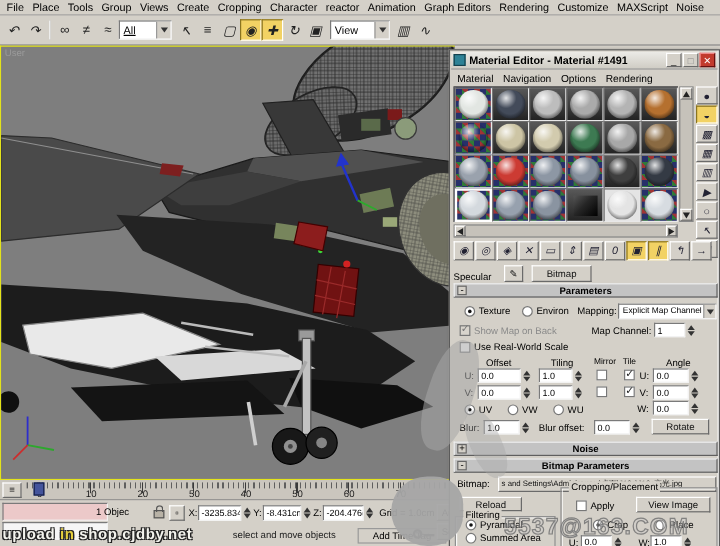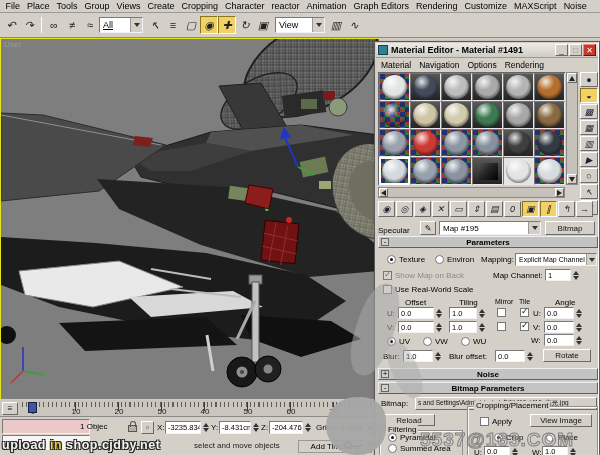--- a/index.html
+++ b/index.html
@@ -571,26 +571,20 @@
           <i>↰</i>
         </span>
         <span class="tbtn2">
           <i>→</i>
         </span>
       </div>
 
     <div id="spec-row">
       <span class="lbl" style="width:42px;">Specular</span>
       <span class="btn" style="width:16px;height:14px;margin-right:3px;">✎</span>
-      <span class="dd" style="width:102px;height:14px;">
-        <span style="font-size:8px;">Map #195</span>
-        <span class="ddbtn" style="height:12px;">
-            <span class="dda"></span>
-          </span>
-      </span>
       <span class="btn" style="width:50px;height:14px;margin-left:4px;">Bitmap</span>
     </div>
 
     <div class="rollout" style="top:194px;">
       <span class="pm">-</span>
       <span>Parameters</span>
     </div>
     <div>
       <span class="rad sel" style="position:absolute;left:12px;top:213px;"></span>
       <span class="lbl" style="position:absolute;left:24px;top:213px;">Texture</span>

